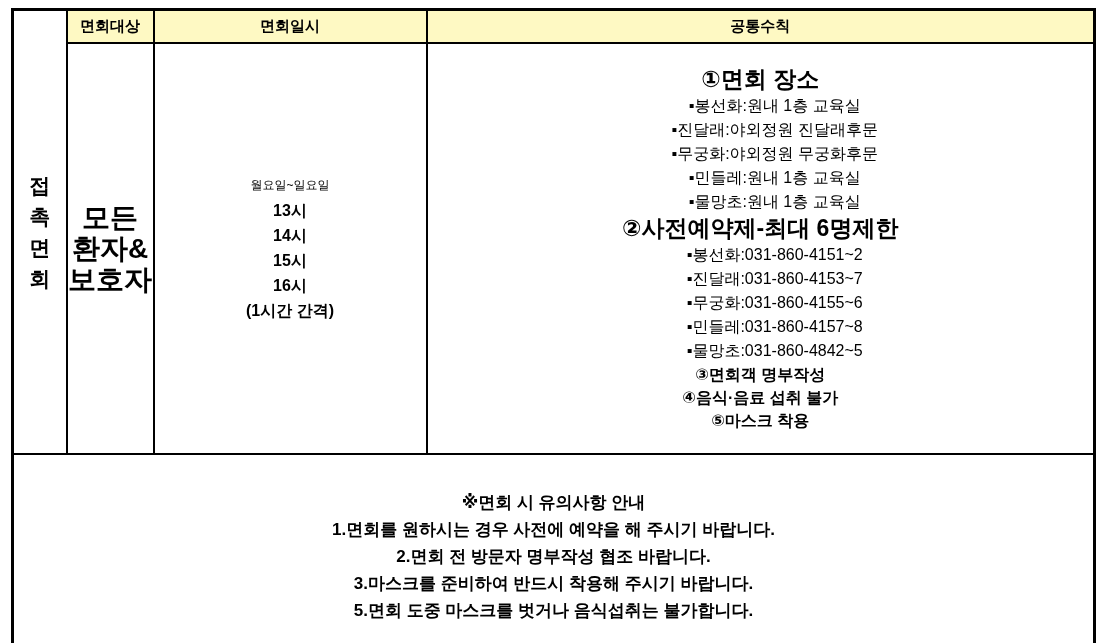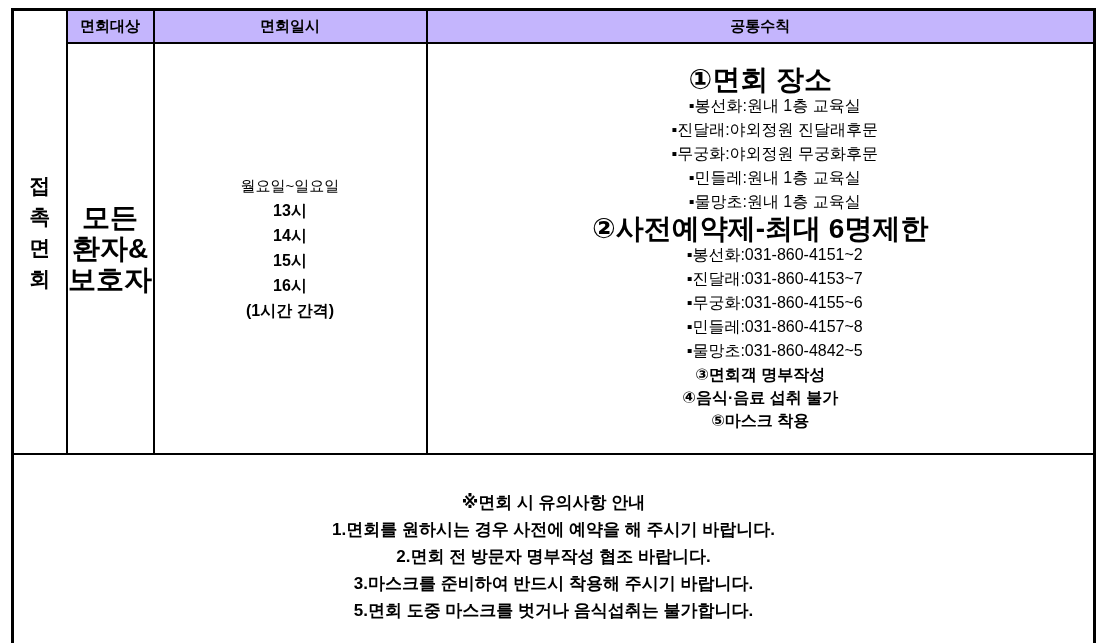--- a/index.html
+++ b/index.html
@@ -29,50 +29,50 @@
     border: 2px solid #000000;
     padding: 0;
     vertical-align: middle;
     text-align: center;
   }
   tr.header-row { height: 33px; }
   tr.body-row   { height: 411px; }
   tr.notice-row { height: 206px; }
 
   td.hdr {
-    background: #c4b5fd;
+    background: #fef9c3;
     font-weight: bold;
     font-size: 15px;
   }
   td.corner { background: #ffffff; }
   .vert-label {
     font-weight: bold;
     font-size: 21px;
     line-height: 31px;
     white-space: pre-line;
   }
   .target-text {
     font-weight: bold;
     font-size: 28px;
     line-height: 31px;
     white-space: pre-line;
   }
   .schedule-days {
-    font-size: 15px;
+    font-size: 12px;
     line-height: 25px;
     text-align: center;
   }
   .schedule-time, .schedule-note {
     font-size: 16px;
     line-height: 25px;
     font-weight: bold;
   }
   .rule-title {
     font-weight: bold;
-    font-size: 28px;
+    font-size: 23px;
     line-height: 29px;
   }
   .rule-item {
     font-size: 16px;
     line-height: 24px;
     margin-left: 29px;
   }
   .rule-extra {
     font-weight: bold;
     font-size: 16px;

